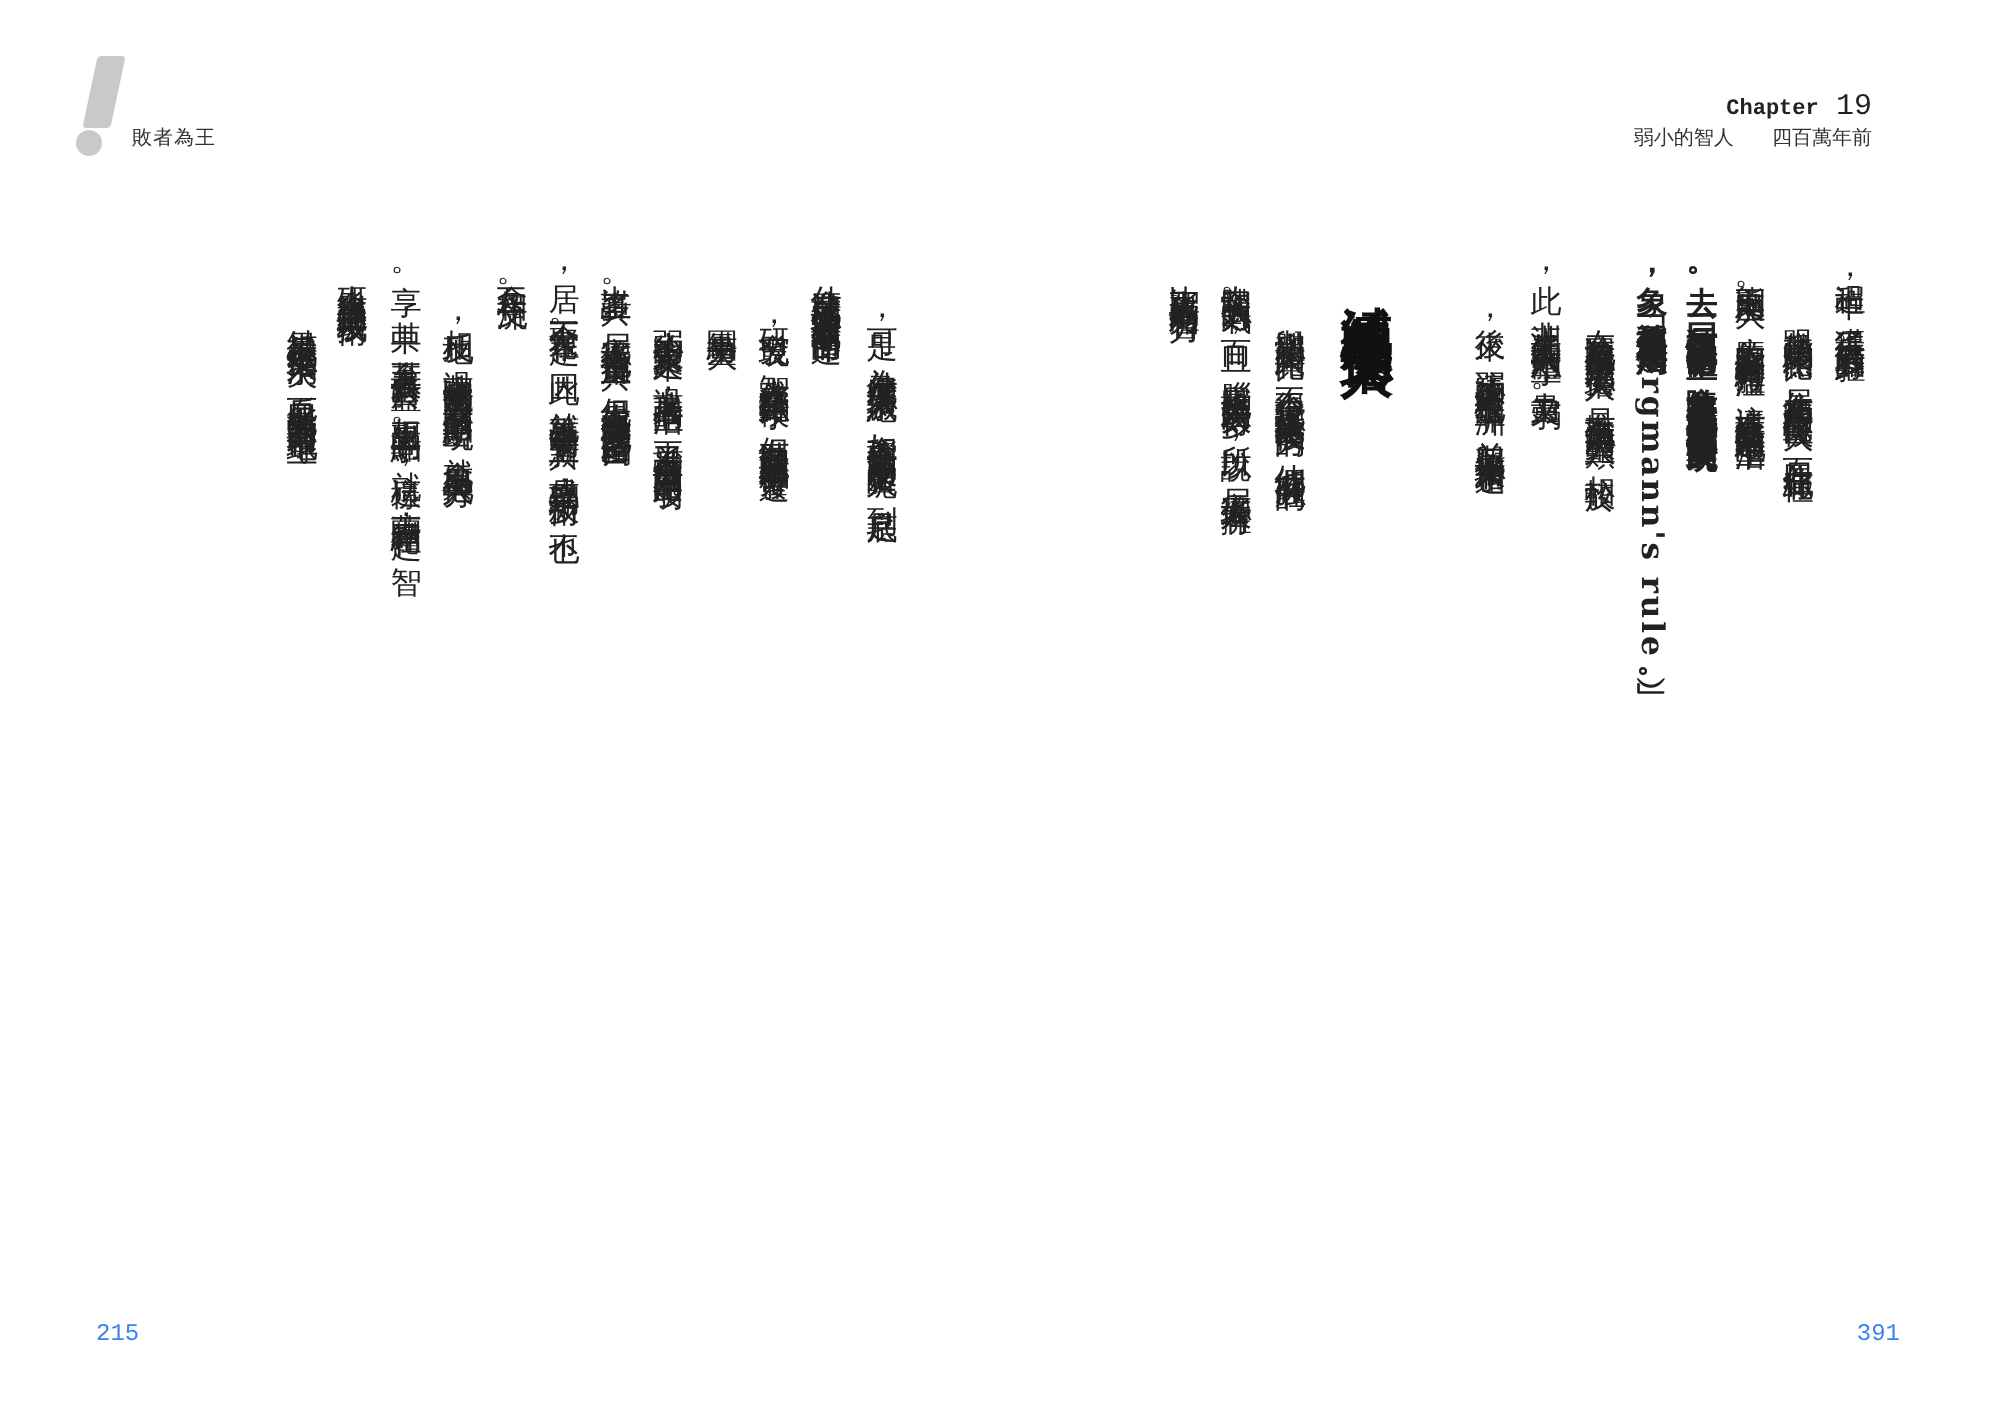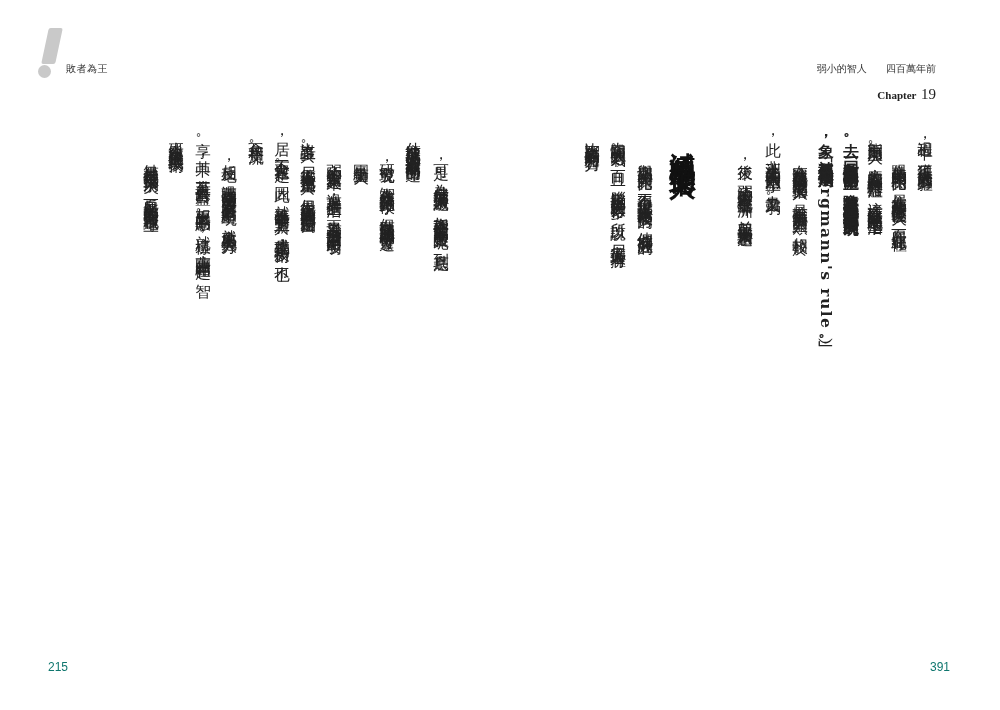--- a/index.html
+++ b/index.html
@@ -45,25 +45,24 @@
       position: absolute;
       left: 66px; top: 62px;
       font-family: "DejaVu Sans", sans-serif;
       font-size: 10px;
       color: #333;
       letter-spacing: 0.5px;
     }
     .chapter {
       position: absolute;
       right: 64px; top: 45px;
-      font-family: Liberation Serif, serif;
+      font-family: Liberation Mono, monospace;
       font-weight: bold;
       font-size: 11px;
       color: #222;
-      margin-top: 41px;
     }
     .chapter .num {
       font-size: 15px;
       font-weight: normal;
       margin-left: 2px;
     }
     .chapter-sub {
       position: absolute;
       right: 64px; top: 62px;
       font-family: "DejaVu Sans", sans-serif;
@@ -88,23 +87,23 @@
       writing-mode: vertical-rl;
       font-size: 26px;
       font-weight: bold;
       letter-spacing: 3px;
       white-space: nowrap;
       color: #111;
     }
     .pagenum {
       position: absolute;
       top: 660px;
-      font-family: Liberation Sans, sans-serif;
+      font-family: Liberation Mono, monospace;
       font-size: 12px;
-      color: #0f766e;
+      color: #3b82f6;
     }
   </style>
 </head>
 <body>
 
 <div class="spread">
 
   <div class="excl">
     <div class="bar"></div>
     <div class="dot"></div>

